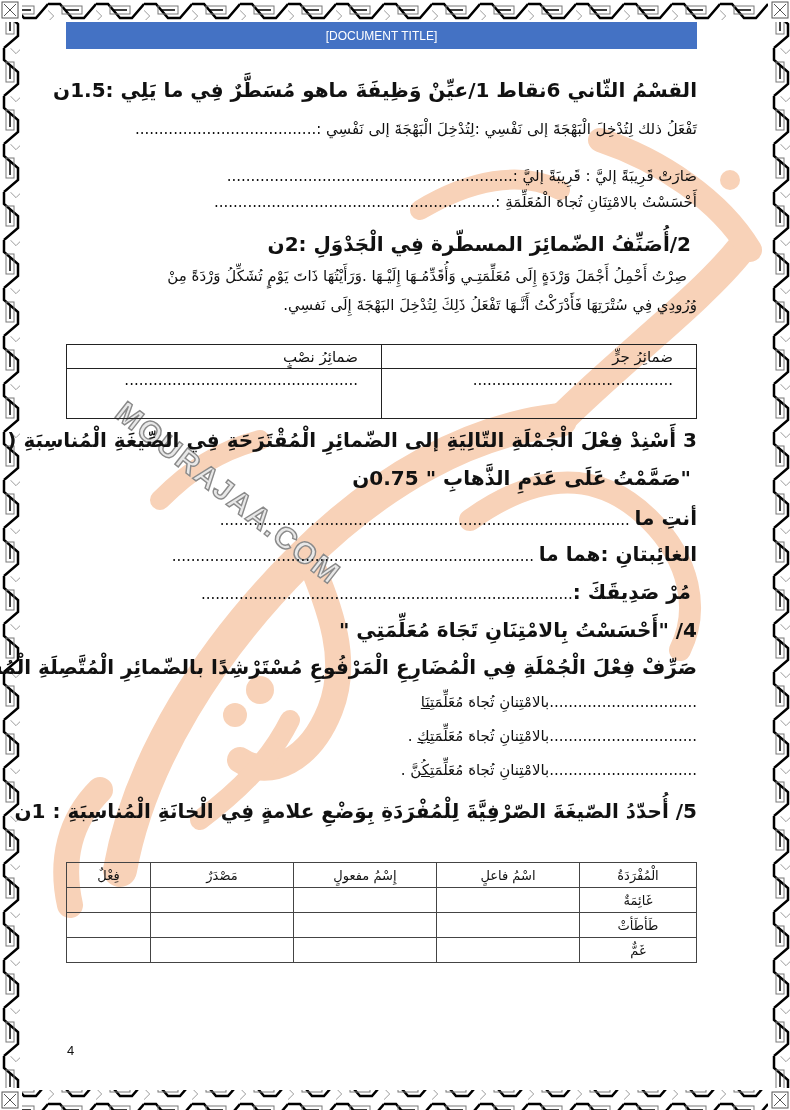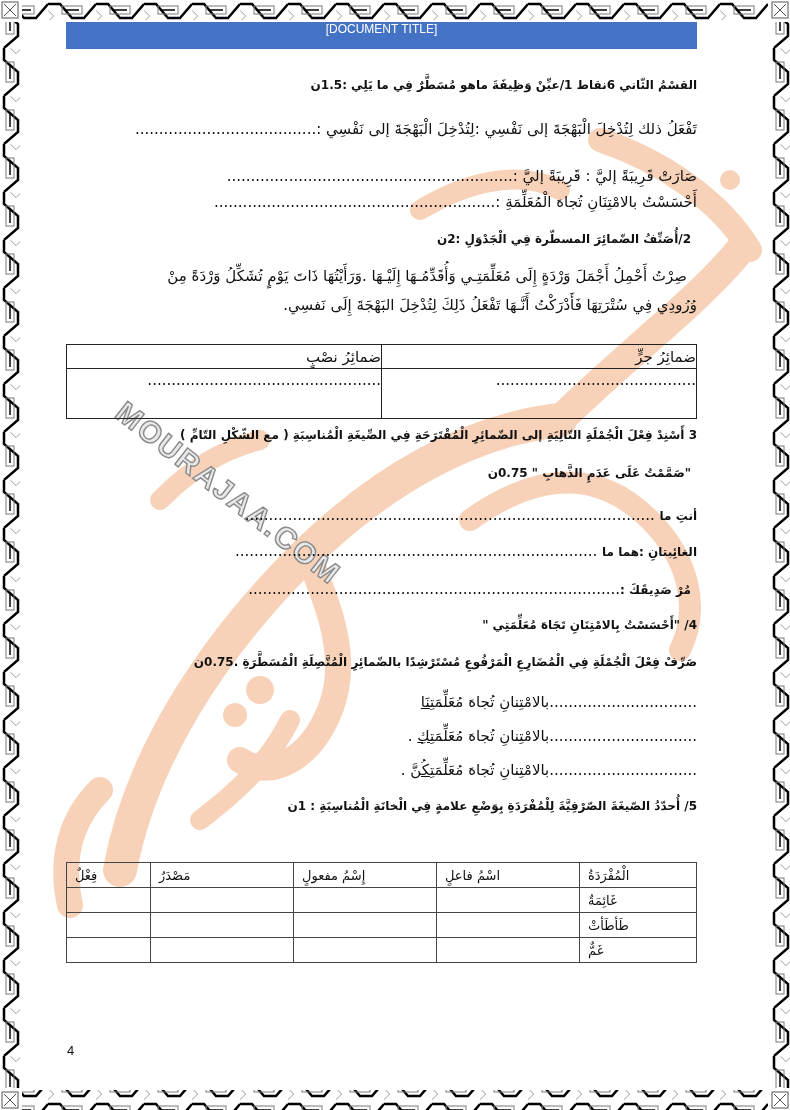--- a/index.html
+++ b/index.html
@@ -12,35 +12,35 @@
   .watermark-text {
     position:absolute; left:130px; top:395px; z-index:2; pointer-events:none;
     transform:rotate(38deg); transform-origin:left top;
     font-family:"Liberation Sans", sans-serif; font-weight:bold; font-size:30px; letter-spacing:2px;
     color:#e8e8e8; -webkit-text-stroke:1.4px #8a8a8a;
   }
   .title-bar {
     position:absolute; left:66px; top:22px; width:631px; height:27px;
     background:#4472c4; color:#fff; z-index:3;
     font-family:"Liberation Sans", sans-serif; font-size:12px;
-    display:flex; justify-content:center;
+    display:flex; align-items:center; justify-content:center;
   }
   .page { position:absolute; left:66px; top:60px; width:631px; z-index:3; direction:rtl; }
   .line {
     position:absolute; right:0; left:0; white-space:nowrap;
     font-family:"DejaVu Sans", sans-serif; font-size:15px; text-align:right; direction:rtl;
   }
-  .bold { font-weight:bold; font-size:12px; }
+  .bold { font-weight:bold; font-size:20px; }
   .dots { letter-spacing:0px; }
   .u { text-decoration:underline; }
   table { border-collapse:collapse; direction:rtl; }
   .pron-table { position:absolute; left:0; top:284px; width:631px; }
-  .pron-table td { border:1px solid #222; font-size:15px; padding:0 0; text-align:right; }
+  .pron-table td { border:1px solid #222; font-size:15px; padding:0 23px; text-align:right; }
   .form-table { position:absolute; left:0; top:802px; width:631px; }
-  .form-table td { border:1px solid #444; font-size:13px; padding:0 8px; height:24px; text-align:left; }
+  .form-table td { border:1px solid #444; font-size:13px; padding:0 8px; height:24px; text-align:center; }
   .page-num { position:absolute; left:67px; top:1043px; z-index:3; font-family:"Liberation Sans", sans-serif; font-size:13px; }
 </style>
 </head>
 <body>
 
 <svg class="watermark-orange" viewBox="0 0 790 1110">
   <g fill="none" stroke="#f8d2b8" stroke-linecap="round" stroke-linejoin="round">
     <path d="M120 870 C140 760 210 650 300 560 C380 480 470 430 560 420" stroke-width="34"></path>
     <path d="M70 905 C60 860 70 820 100 790" stroke-width="26"></path>
     <path d="M310 560 C330 610 350 660 330 710 C310 760 270 780 240 760" stroke-width="26"></path>

